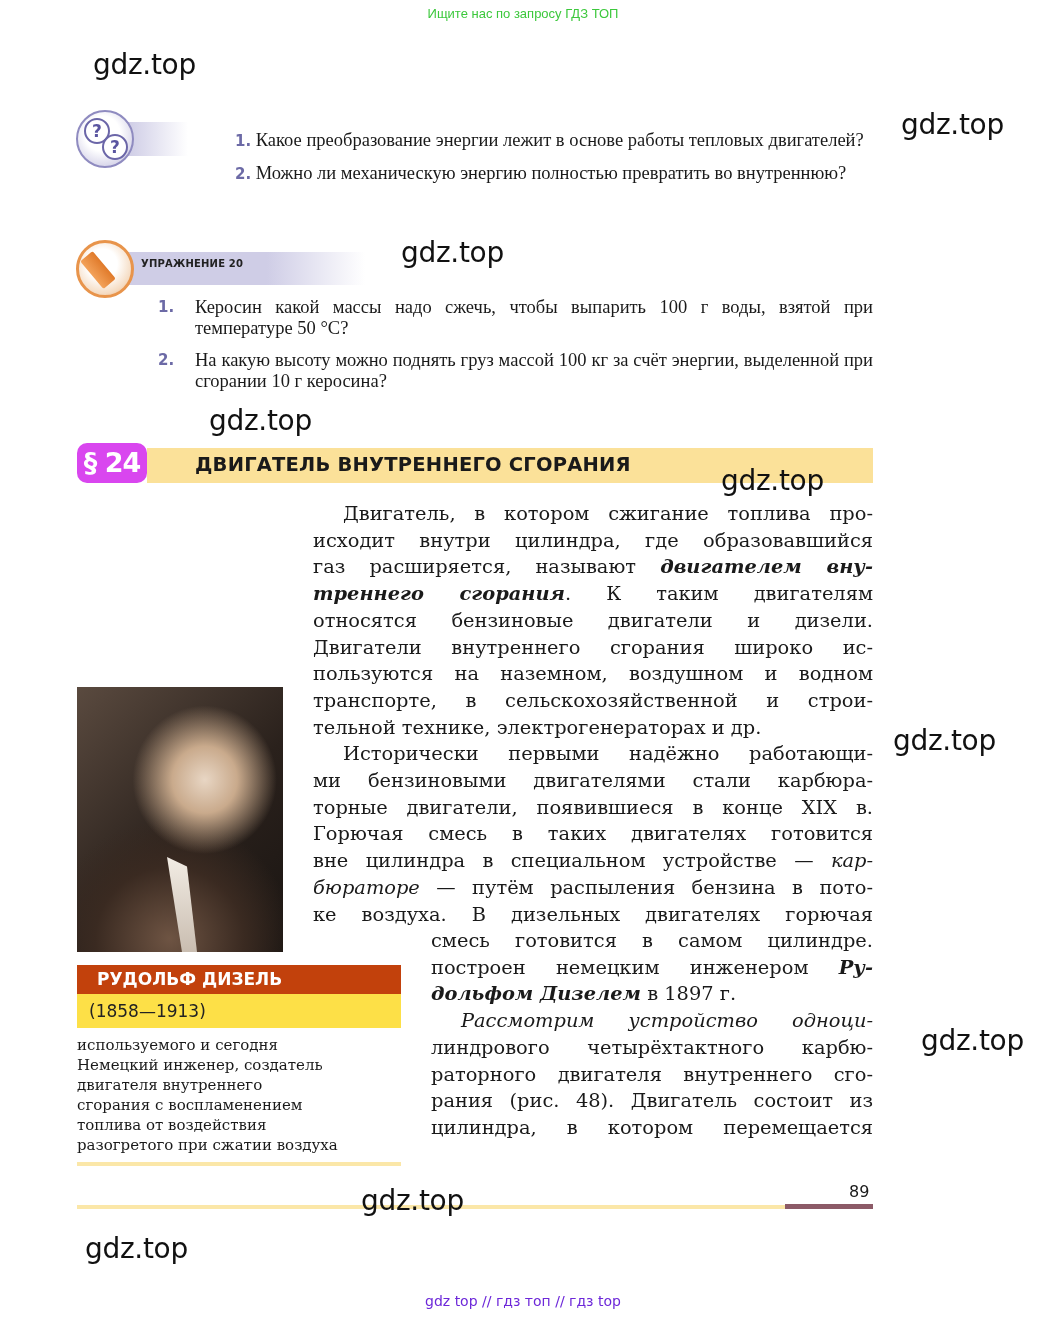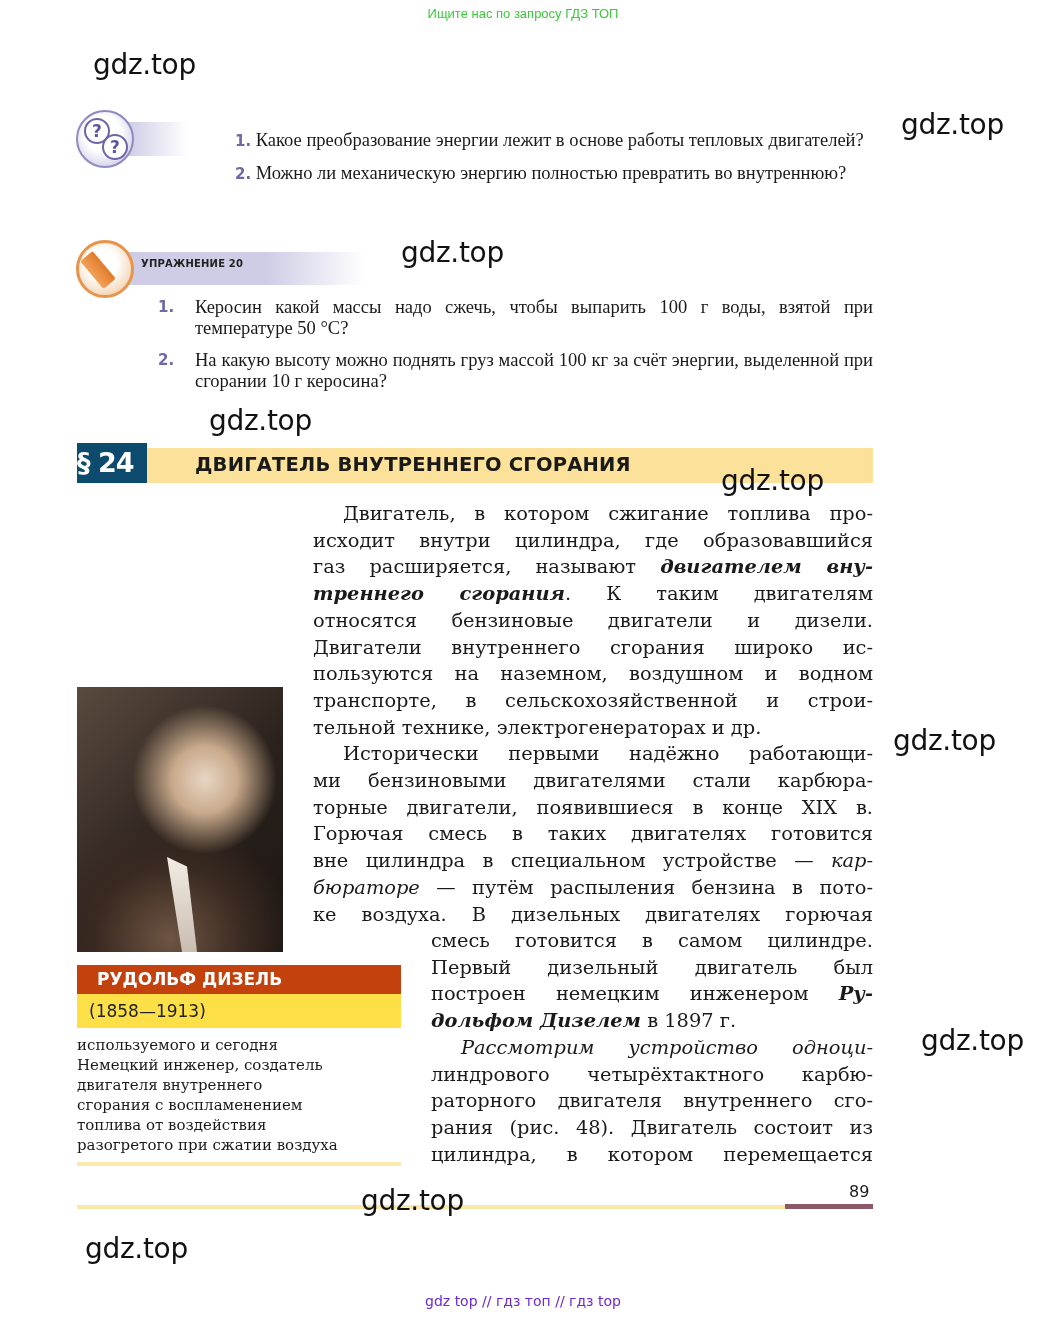--- a/index.html
+++ b/index.html
@@ -19,21 +19,21 @@
 
   .ex-band { left: 120px; top: 252px; width: 245px; height: 33px; background: linear-gradient(to right, #cfcde6 60%, rgba(255,255,255,0)); }
   .ex-title { left: 141px; top: 258px; font-family: "DejaVu Sans", sans-serif; font-weight: bold; font-size: 10px; color: #222; letter-spacing: 0.2px; }
   .ex-icon { left: 76px; top: 240px; width: 58px; height: 58px; border-radius: 50%; background: radial-gradient(circle at 45% 40%, #ffffff 35%, #f5dcc3 70%, #e9a165 100%); border: 3px solid #e8944b; box-sizing: border-box; }
   .pencil { left: 90px; top: 252px; width: 16px; height: 36px; background: linear-gradient(to right, #f3a25a, #e07a2a); transform: rotate(-40deg); border-radius: 2px; }
   .ex-list { left: 158px; top: 297px; width: 715px; font-family: "Liberation Serif", serif; font-size: 18.5px; line-height: 21px; }
   .ex-item { display: flex; margin-bottom: 11px; }
   .ex-item .num { width: 37px; flex: none; }
   .ex-item .txt { flex: 1; text-align: justify; }
 
-  .sec-num { left: 77px; top: 443px; width: 70px; height: 40px; background: #0c4a6e; color: #fff; font-family: "DejaVu Sans", sans-serif; font-weight: bold; font-size: 27px; line-height: 40px; letter-spacing: -1px; }
+  .sec-num { left: 77px; top: 443px; width: 70px; height: 40px; background: #d946ef; color: #fff; font-family: "DejaVu Sans", sans-serif; font-weight: bold; font-size: 27px; line-height: 40px; text-align: center; letter-spacing: -1px; border-radius: 10px; }
   .sec-bar { left: 147px; top: 448px; width: 726px; height: 35px; background: #fbe199; }
   .sec-title { left: 195px; top: 453px; font-family: "DejaVu Sans", sans-serif; font-weight: bold; font-size: 19.5px; color: #1a1a1a; letter-spacing: 0.2px; }
 
   .body-text { font-family: "DejaVu Serif", serif; font-size: 19.4px; line-height: 26.7px; text-align: justify; text-align-last: justify; }
   .body-text .line { display: block; text-align: justify; text-align-last: justify; white-space: nowrap; }
   .bi { font-weight: bold; font-style: italic; }
   .it { font-style: italic; }
 
   .col-a { left: 313px; top: 501px; width: 560px; }
   .col-b { left: 431px; top: 928px; width: 442px; }
@@ -109,21 +109,20 @@
     <span class="line"><span>ми бензиновыми двигателями стали карбюра-</span></span>
     <span class="line"><span>торные двигатели, появившиеся в конце XIX в.</span></span>
     <span class="line"><span>Горючая смесь в таких двигателях готовится</span></span>
     <span class="line"><span>вне цилиндра в специальном устройстве — </span><span class="it">кар-</span></span>
     <span class="line"><span class="it">бюраторе</span><span> — путём распыления бензина в пото-</span></span>
     <span class="line"><span>ке воздуха. В дизельных двигателях горючая</span></span>
   </div>
 
 <div class="abs body-text col-b" id="col-b">
     <span class="line"><span>смесь готовится в самом цилиндре.</span></span>
-    <span class="line"><span>Первый дизельный двигатель был</span></span>
     <span class="line"><span>построен немецким инженером </span><span class="bi">Ру-</span></span>
     <span class="line" style="text-align-last: left;"><span class="bi">дольфом Дизелем</span><span> в 1897 г.</span></span>
     <span class="line"><span style="padding-left: 30px; font-style: italic;">Рассмотрим устройство одноци-</span></span>
     <span class="line"><span>линдрового четырёхтактного карбю-</span></span>
     <span class="line"><span>раторного двигателя внутреннего сго-</span></span>
     <span class="line"><span>рания (рис. 48). Двигатель состоит из</span></span>
     <span class="line"><span>цилиндра, в котором перемещается</span></span>
   </div>
 
 <div class="abs wm" style="left:893px;top:724px;">gdz.top</div>

